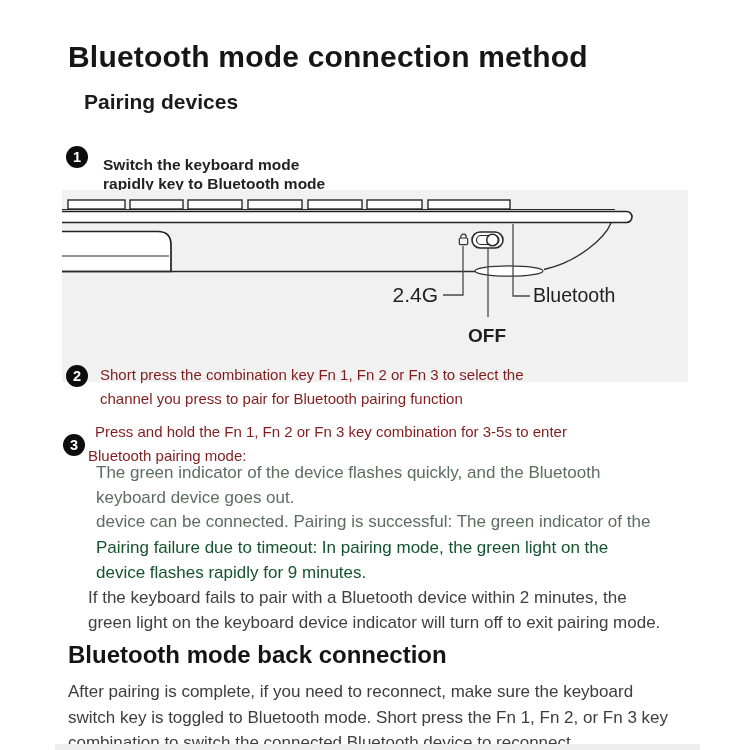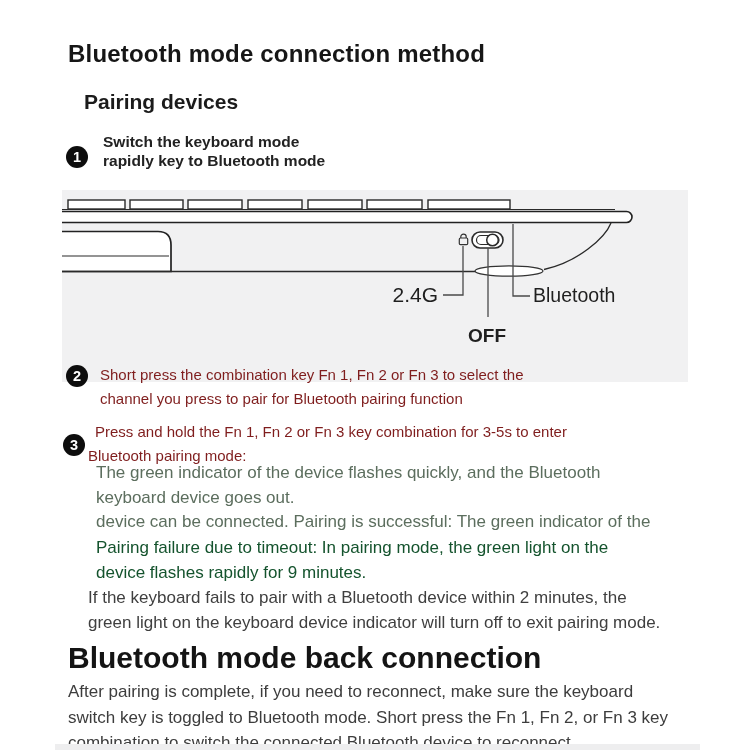--- a/index.html
+++ b/index.html
@@ -3,49 +3,49 @@
 <meta charset="utf-8">
 <style>
   html,body{margin:0;padding:0;}
   body{
     width:750px;height:750px;position:relative;background:#ffffff;
     font-family:"Liberation Sans","DejaVu Sans",sans-serif;
     overflow:hidden;
   }
   .abs{position:absolute;}
   .h1{
-    left:68px;top:40px;font-size:24px;font-weight:600;color:#161616;
+    left:68px;top:40px;font-size:30px;font-weight:600;color:#161616;
     letter-spacing:.2px;white-space:nowrap;
   }
   .h2{
     left:84px;top:90px;font-size:21px;font-weight:600;color:#1b1b1b;
     white-space:nowrap;
   }
   .badge{
     width:22px;height:22px;border-radius:50%;background:#0d0d0d;color:#ffffff;
     display:flex;align-items:center;justify-content:center;
     font-size:14.5px;font-weight:700;
   }
   .step1-text{
-    left:103px;top:133px;font-size:15.5px;font-weight:600;color:#222222;
+    left:103px;top:156px;font-size:15.5px;font-weight:600;color:#222222;
     line-height:18.5px;white-space:nowrap;
   }
   .panel{
     left:62px;top:190px;width:626px;height:192px;background:#f1f1f2;
   }
   .steptext{
     font-size:15px;font-weight:500;color:#7f1d1d;line-height:24px;white-space:nowrap;
   }
   .line{display:block;}
   .para{font-size:17px;font-weight:500;line-height:24.5px;white-space:nowrap;}
   .success{color:#5c6e5e;}
   .failure{color:#14532d;}
   .plain{color:#3f3f3f;}
   .h3{
-    left:68px;top:641px;font-size:30px;font-weight:600;color:#141414;white-space:nowrap;
+    left:68px;top:641px;font-size:24px;font-weight:600;color:#141414;white-space:nowrap;
   }
   .backpara{
     left:68px;top:679px;font-size:17px;font-weight:500;color:#3d3d3d;
     line-height:25.5px;white-space:nowrap;
   }
   .bottom-strip{
     left:55px;top:744px;width:645px;height:6px;background:#eeeeef;
   }
   svg text{font-family:"Liberation Sans","DejaVu Sans",sans-serif;fill:#1f1f1f;}
 </style>

